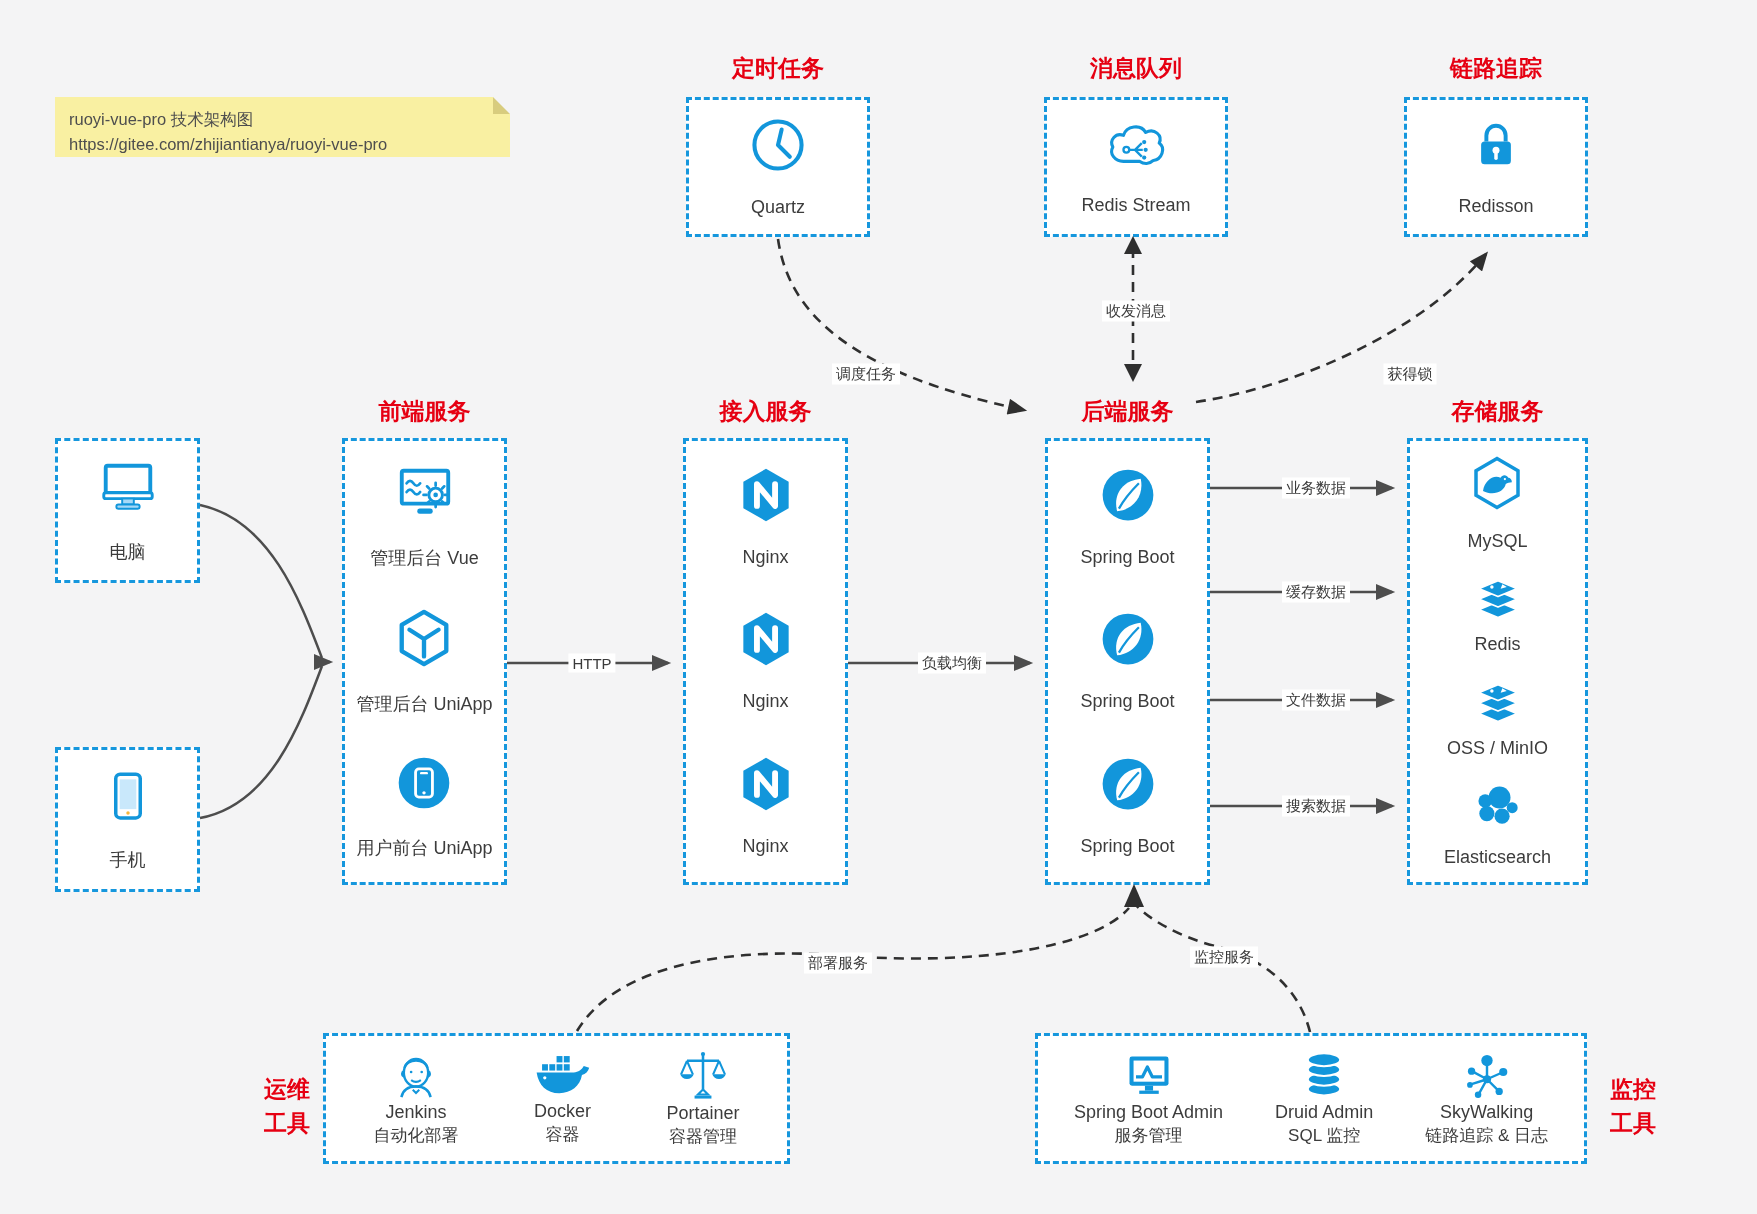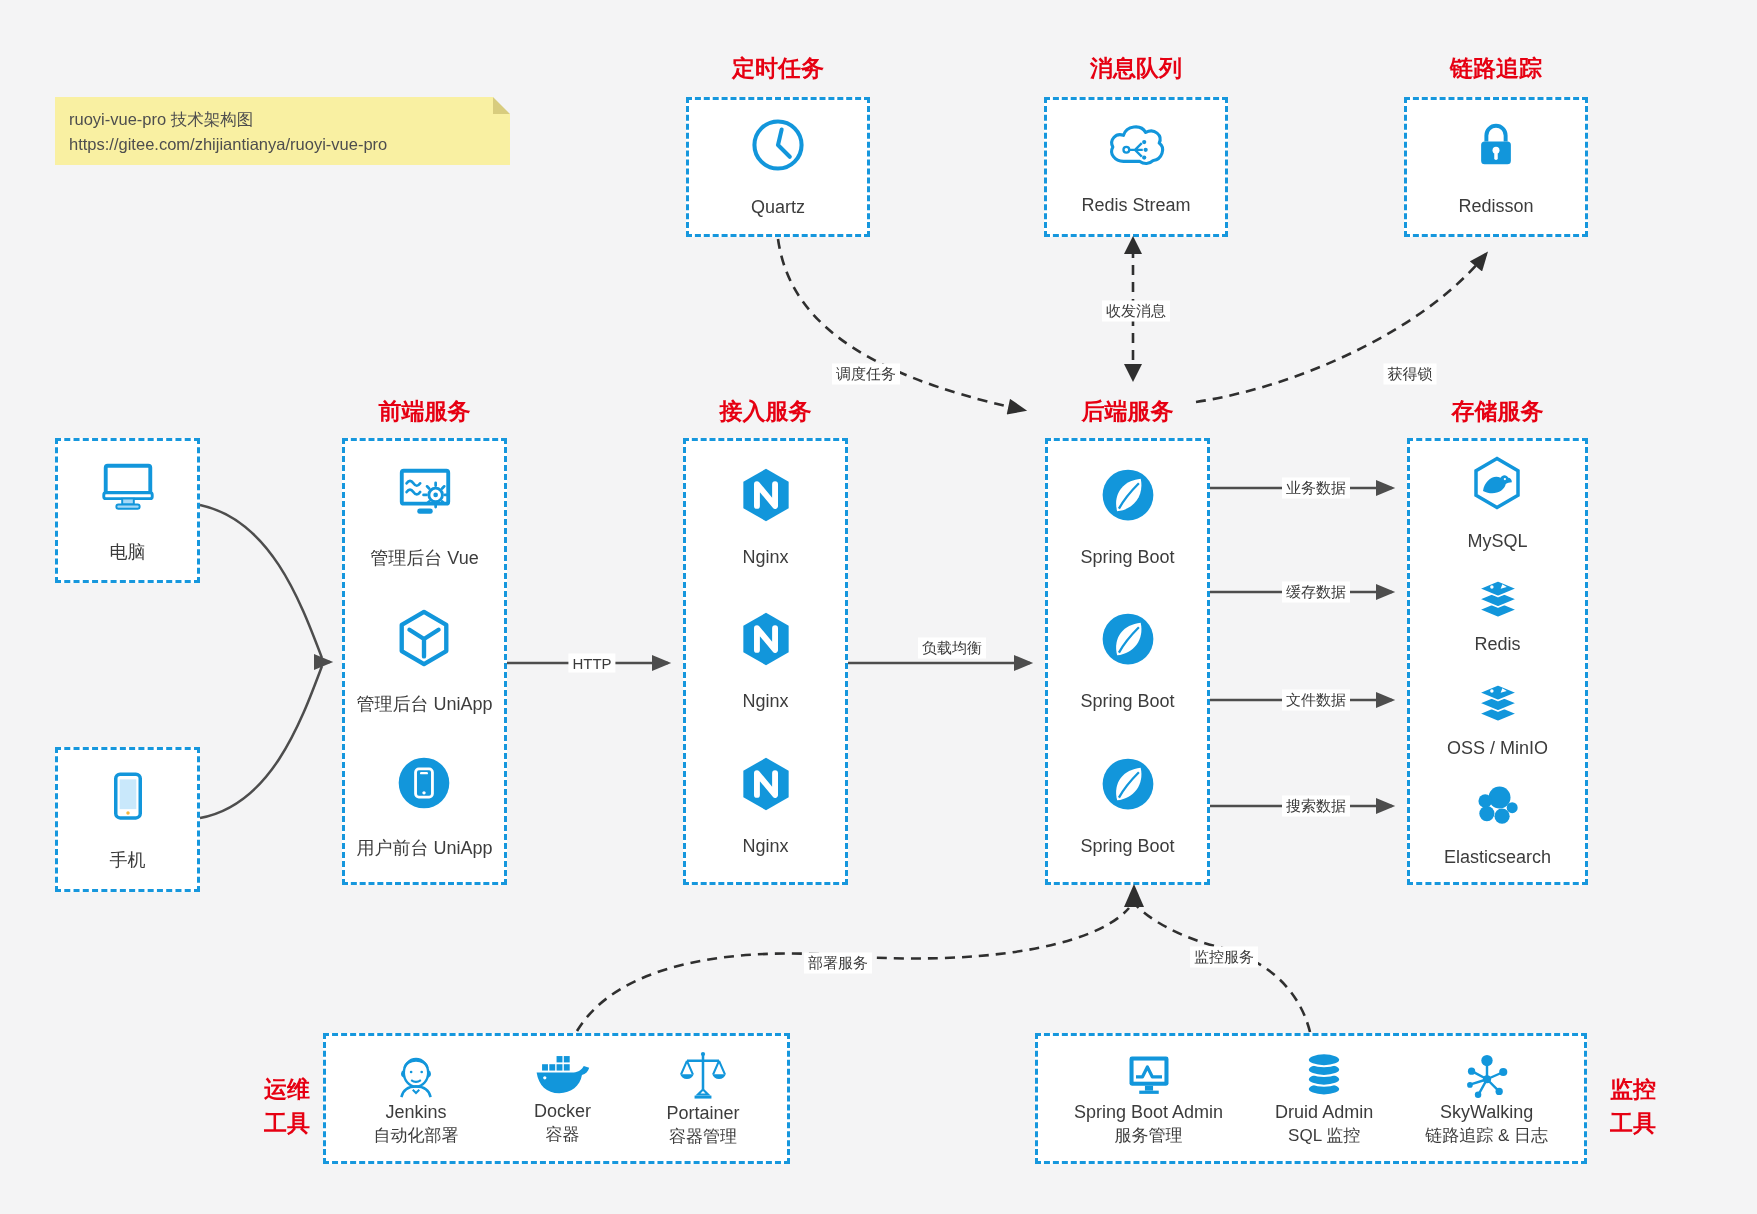--- a/index.html
+++ b/index.html
@@ -12,21 +12,21 @@
   .node{display:flex;flex-direction:column;align-items:center;gap:23px;}
   .bnode{display:flex;flex-direction:column;align-items:center;gap:0;}
   .nlabel{font-size:18px;color:#3c3c3c;white-space:nowrap;}
   .bname{font-size:18px;color:#3c3c3c;white-space:nowrap;line-height:1.2;}
   .bdesc{font-size:17px;color:#3c3c3c;white-space:nowrap;}
   .gtitle{position:absolute;font-size:23px;font-weight:bold;color:#e60012;text-align:center;white-space:nowrap;z-index:4;}
   .side-label{position:absolute;font-size:23px;font-weight:bold;color:#e60012;text-align:center;line-height:34px;z-index:4;}
   .elabel{position:absolute;transform:translate(-50%,-50%);font-size:15px;color:#3a3a3a;
           background:#ffffff;padding:1px 4px;white-space:nowrap;z-index:6;}
   .edges{position:absolute;left:0;top:0;z-index:5;pointer-events:none;}
-  .note{position:absolute;left:55px;top:97px;width:455px;height:68px;background:#f9f0a2;
+  .note{position:absolute;left:55px;top:97px;width:455px;height:60px;background:#f9f0a2;
         box-sizing:border-box;padding:10px 0 0 14px;font-size:16.5px;color:#4e4e4e;line-height:1.5;z-index:4;}
   .note::after{content:'';position:absolute;top:0;right:0;width:0;height:0;border-style:solid;
         border-width:0 17px 17px 0;border-color:#f4f4f5 #f4f4f5 #d8cc7e #d8cc7e;}
   .icon{display:block;}
 </style>
 </head>
 <body>
 
 <div class="canvas">
 
@@ -361,21 +361,21 @@
       <path d="M1310 1032 C1298 985 1262 958 1215 946 C1180 937 1150 920 1137 906"></path>
     </g>
     <g fill="#2f2f2f">
       <polygon points="1133,236 1124,254 1142,254"></polygon>
       <polygon points="1133,382 1124,364 1142,364"></polygon>
       <polygon points="1134,884 1124,907 1144,907"></polygon>
     </g>
   </svg>
 
   <div class="elabel" style="left:592px;top:663px">HTTP</div>
-  <div class="elabel" style="left:952px;top:648px">负载均衡</div>
+  <div class="elabel" style="left:952px;top:663px">负载均衡</div>
   <div class="elabel" style="left:1316px;top:488px">业务数据</div>
   <div class="elabel" style="left:1316px;top:592px">缓存数据</div>
   <div class="elabel" style="left:1316px;top:700px">文件数据</div>
   <div class="elabel" style="left:1316px;top:806px">搜索数据</div>
   <div class="elabel" style="left:866px;top:374px">调度任务</div>
   <div class="elabel" style="left:1136px;top:311px">收发消息</div>
   <div class="elabel" style="left:1410px;top:374px">获得锁</div>
   <div class="elabel" style="left:838px;top:963px">部署服务</div>
   <div class="elabel" style="left:1224px;top:957px">监控服务</div>
 

